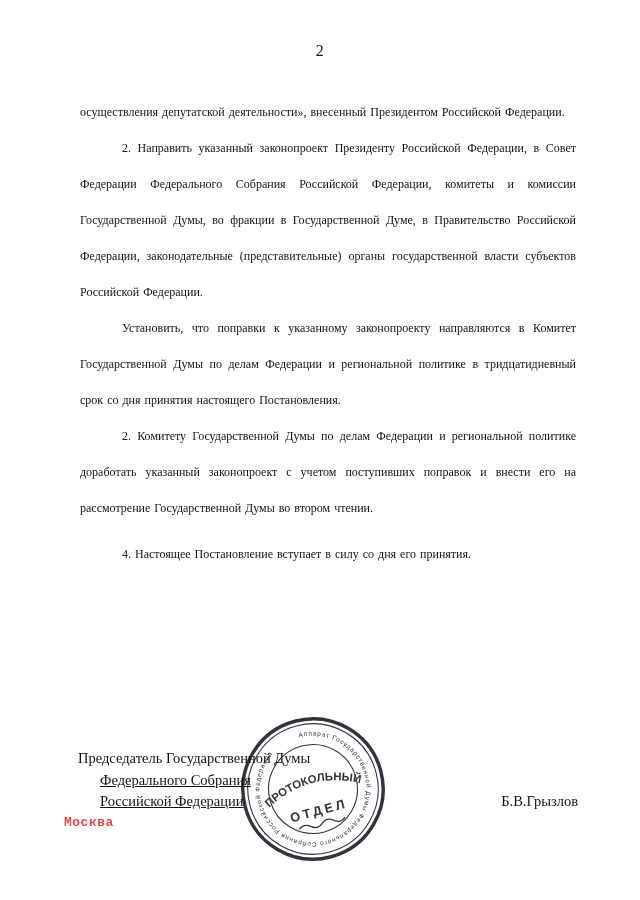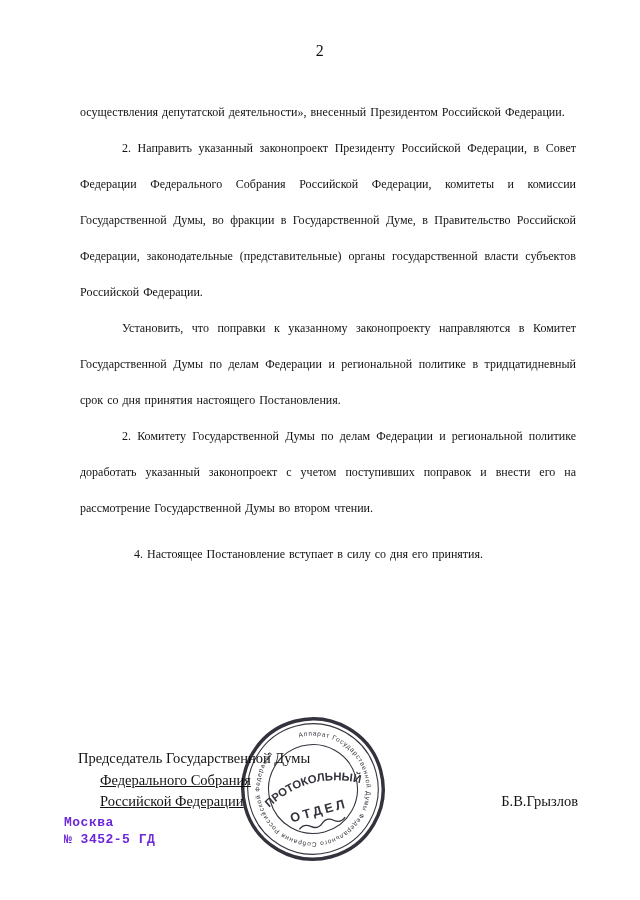--- a/index.html
+++ b/index.html
@@ -24,42 +24,42 @@
   }
   .body-text {
     margin: 34px 64px 0 80px;
     font-size: 12px;
     line-height: 36px;
     text-align: justify;
     word-spacing: 1px;
   }
   .body-text p { margin: 0; }
   .body-text p.indent { text-indent: 42px; }
-  .body-text p.last { margin-top: 10px; margin-left: 12px; }
+  .body-text p.last { margin-top: 10px; }
   .sig-row {
     position: absolute;
     left: 78px; right: 62px; top: 748px;
     display: flex;
     justify-content: space-between;
     align-items: flex-end;
     font-size: 14.5px;
     line-height: 21.5px;
   }
   .sig-title span { display: block; }
   .sig-title span.ind { padding-left: 22px; text-decoration: underline; }
   .sig-name { font-size: 14.5px; white-space: nowrap; margin-top: 37px; }
   .footer-block {
     position: absolute;
     left: 64px; top: 814px;
     font-family: "Liberation Mono", monospace;
     font-weight: bold;
     font-size: 13px;
     line-height: 17px;
     letter-spacing: 0.5px;
-    color: #6d28d9;
+    color: #ef4444;
   }
   .footer-block span { display: block; }
   .stamp {
     position: absolute;
     left: 234px; top: 710px;
     width: 158px; height: 158px;
     mix-blend-mode: multiply;
     opacity: 0.93;
     z-index: 5;
   }
@@ -83,21 +83,20 @@
     <div class="sig-title">
       <span>Председатель Государственной Думы</span>
       <span class="ind">Федерального Собрания</span>
       <span class="ind">Российской Федерации</span>
     </div>
     <div class="sig-name">Б.В.Грызлов</div>
   </div>
 
   <div class="footer-block">
     <span>Москва</span>
-    <span>№ 3452-5 ГД</span>
   </div>
 
   <svg class="stamp" viewBox="0 0 160 160" xmlns="http://www.w3.org/2000/svg">
     <g transform="rotate(-15 80 80)">
       <circle cx="80" cy="80" r="71" fill="none" stroke="#23232e" stroke-width="3.5"></circle>
       <circle cx="80" cy="80" r="66" fill="none" stroke="#23232e" stroke-width="1.1"></circle>
       <circle cx="80" cy="80" r="45" fill="none" stroke="#23232e" stroke-width="1.1"></circle>
       <defs>
         <path id="ringPath" d="M 80,26 A 54,54 0 1 1 79.99,26"></path>
         <path id="archPath" d="M 20,94 Q 80,54 140,94"></path>

